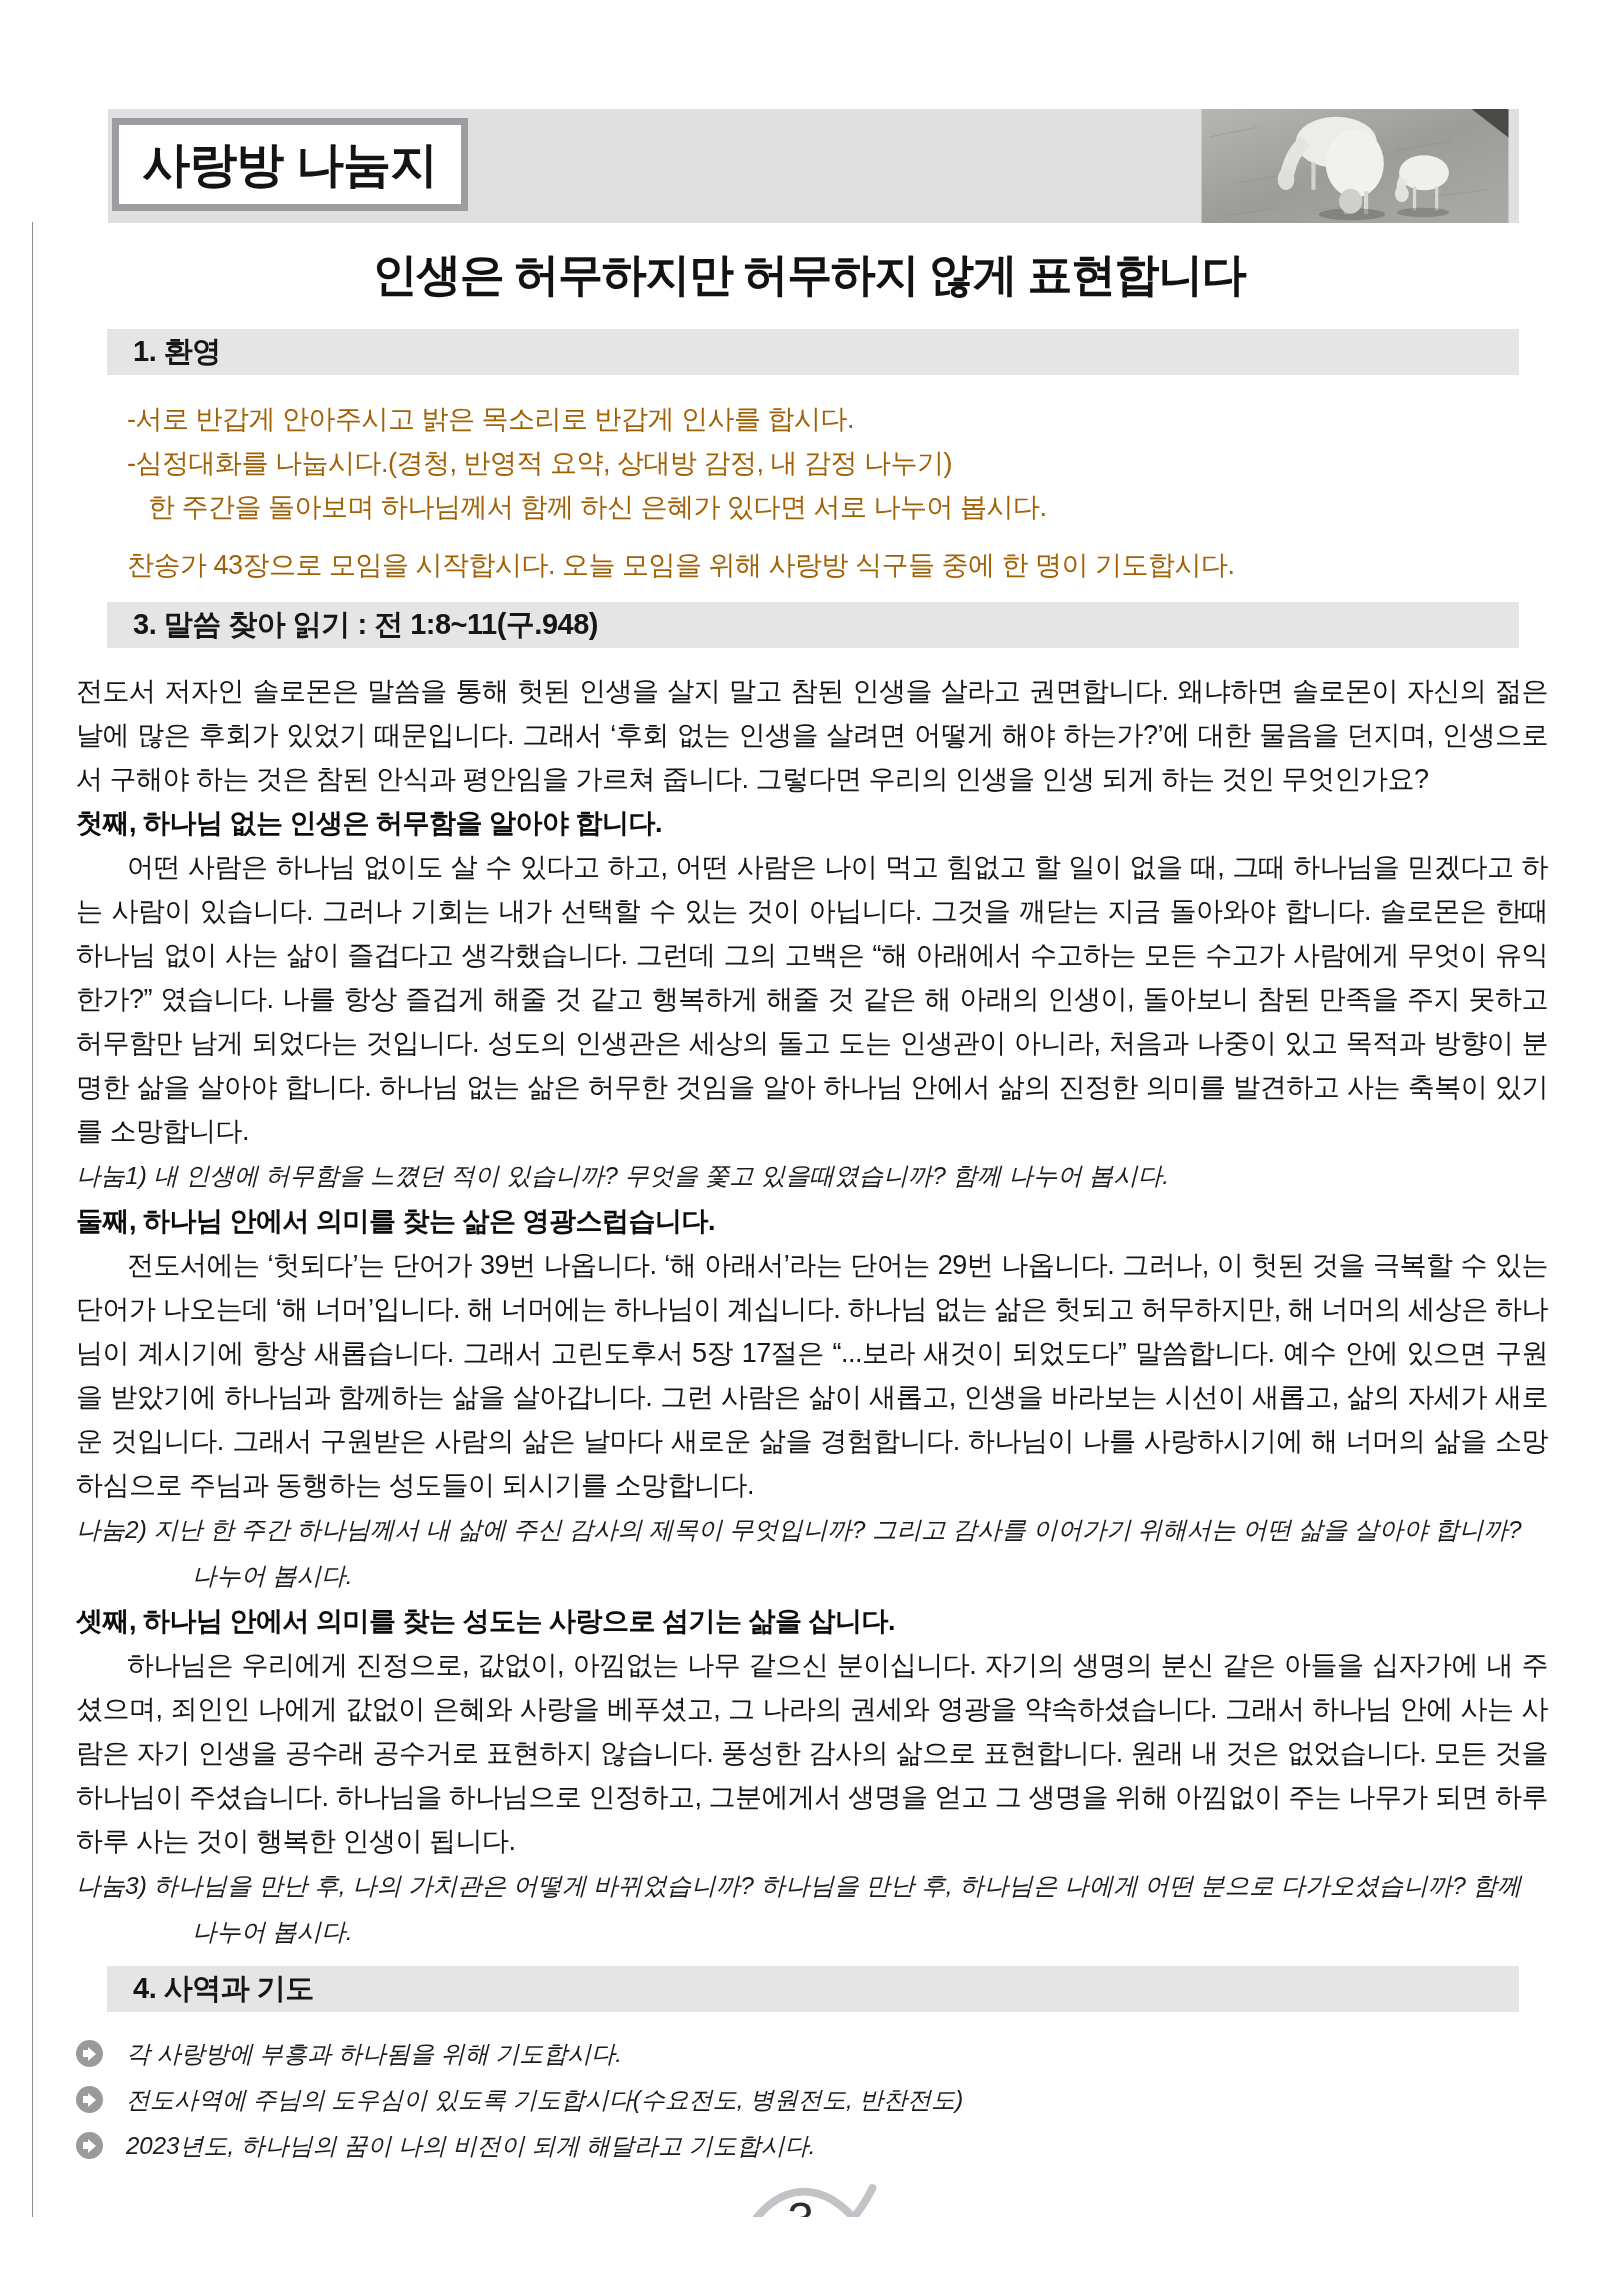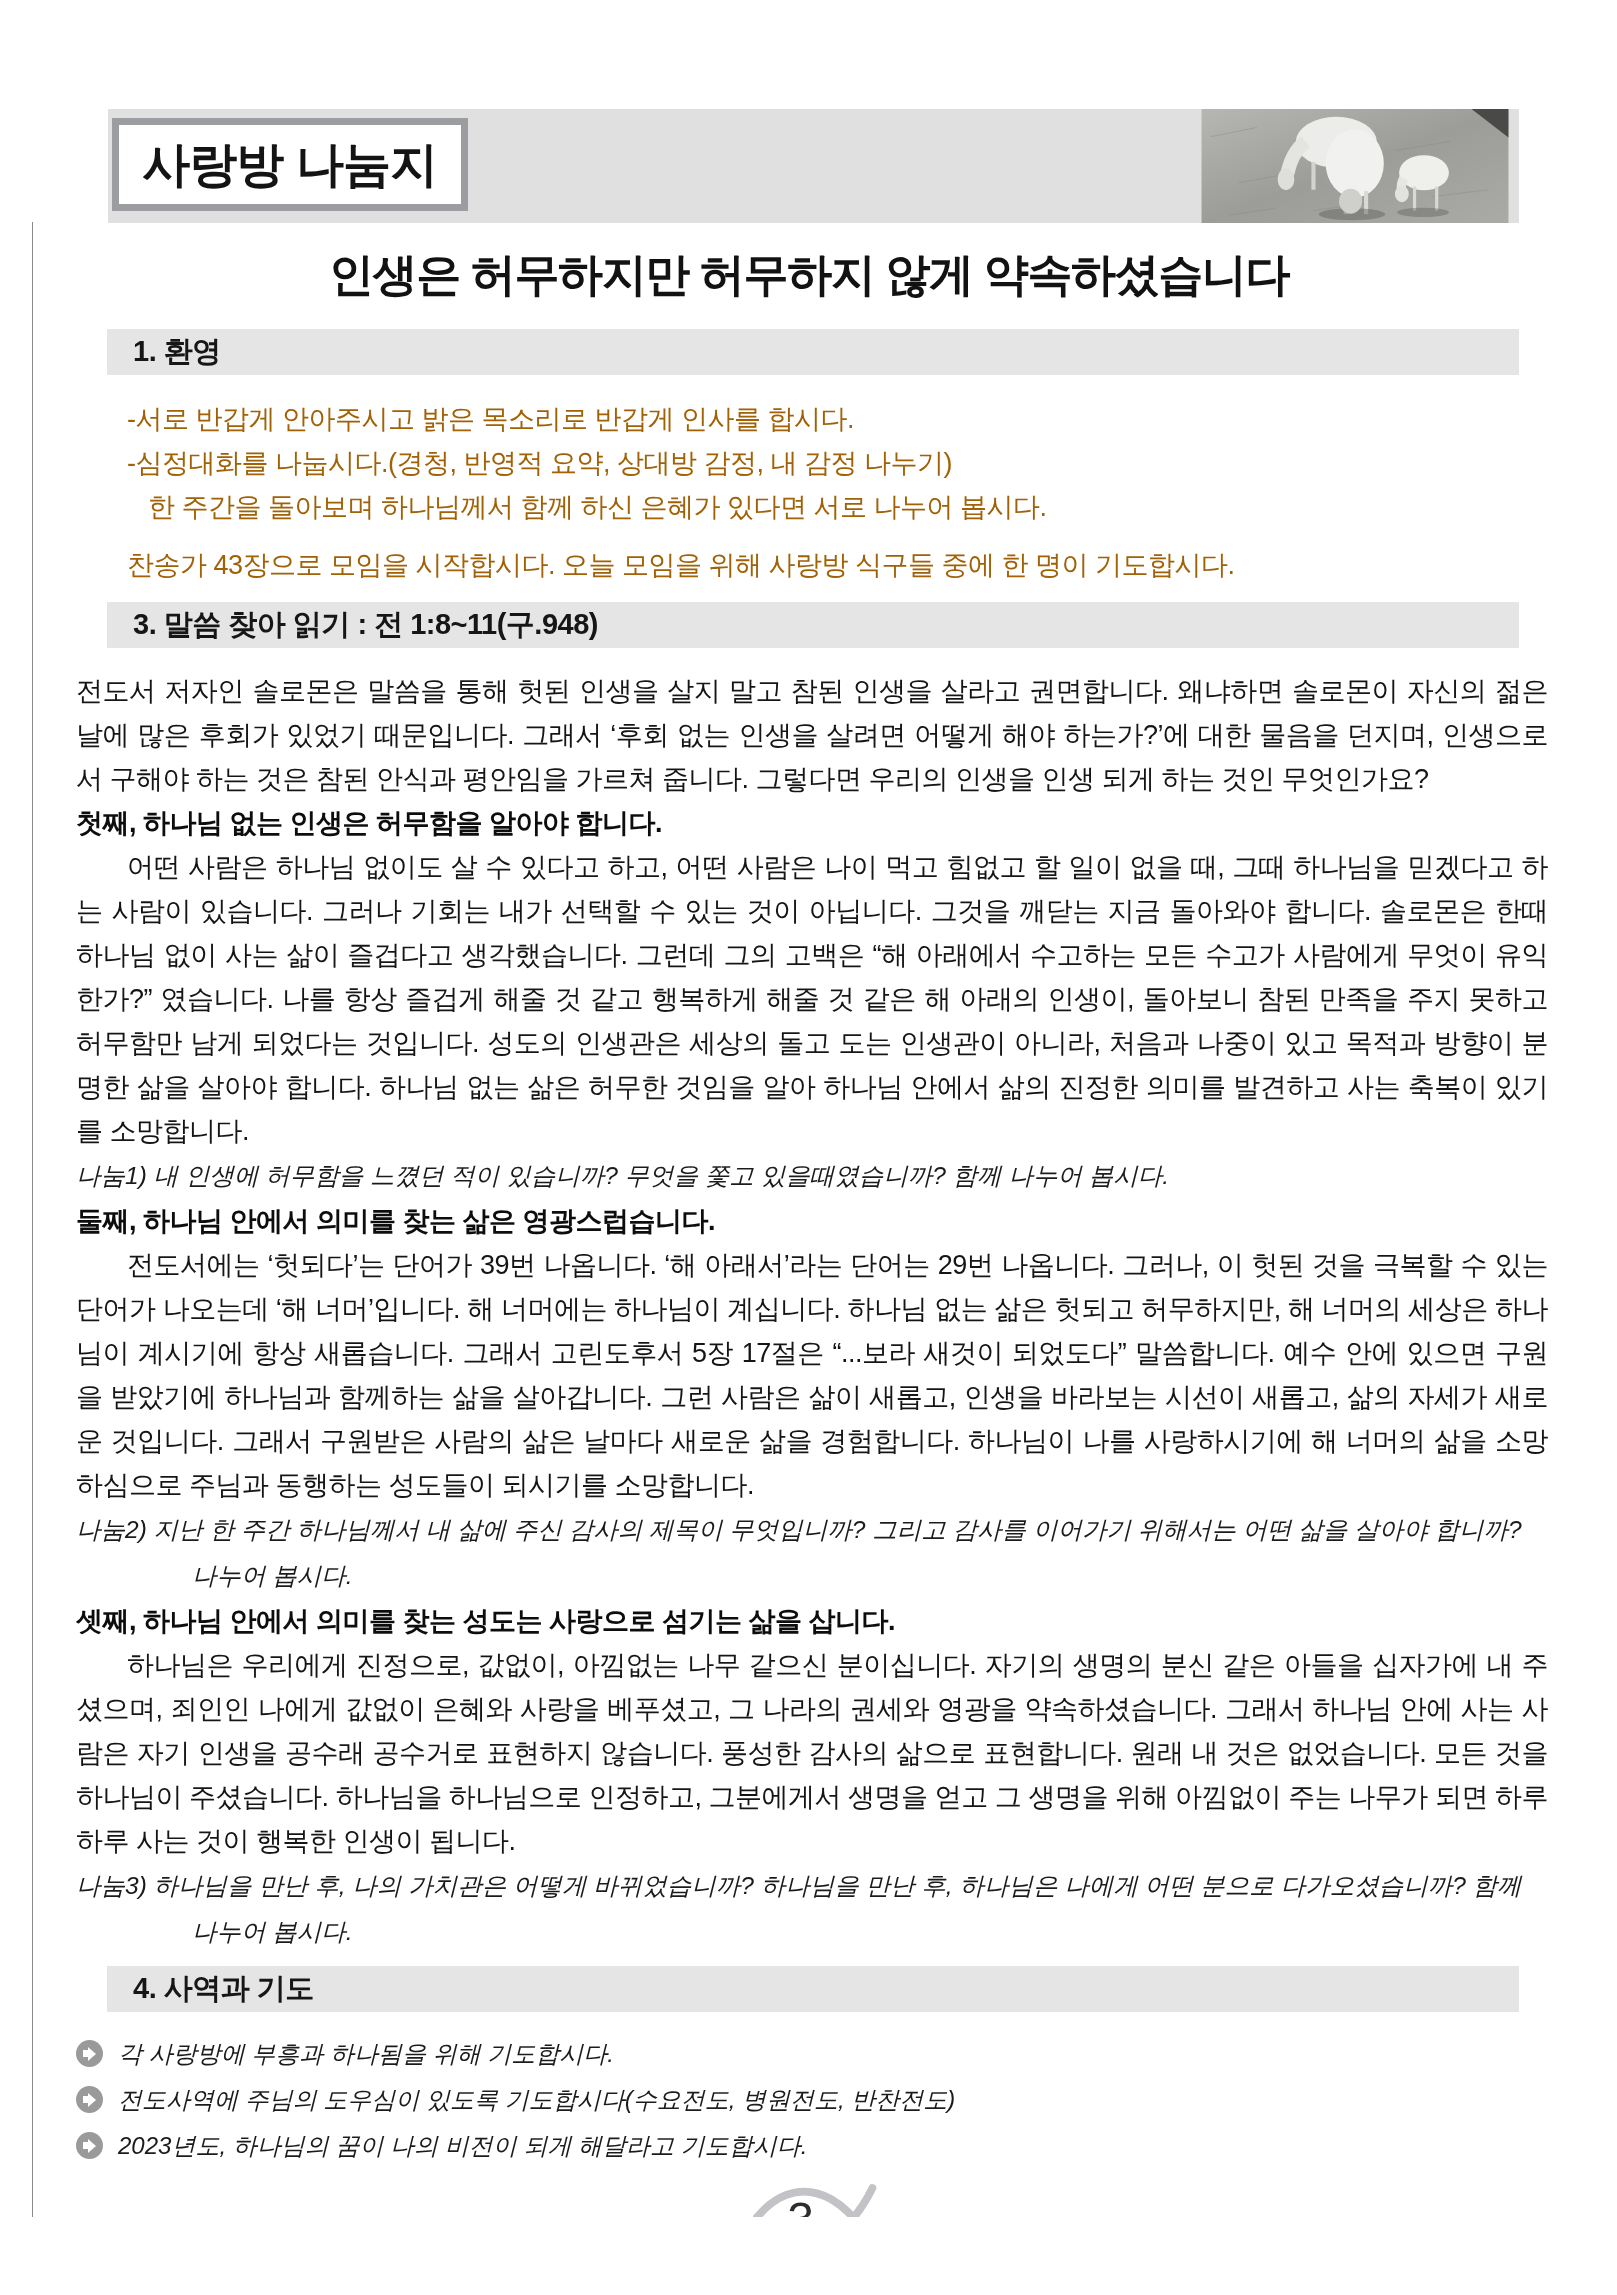--- a/index.html
+++ b/index.html
@@ -36,21 +36,21 @@
   .para{margin-top:21px;font-size:27px;line-height:44px;letter-spacing:-0.5px;
         text-align:justify;color:#151515;}
   .para.indent{text-indent:51px;margin-top:0;}
   .subhead{font-size:27px;line-height:44px;font-weight:bold;letter-spacing:-0.5px;color:#0d0d0d;}
 
   .handwrite{font-size:24.5px;line-height:46px;font-style:italic;color:#1b1b1b;letter-spacing:0px;}
   .handwrite .cont{display:block;padding-left:116px;}
 
   .bar4{margin-top:11.6px;text-align:right;}
   .bullets{margin-top:18.5px;}
-  .bullet-row{display:flex;align-items:center;height:46px;}
+  .bullet-row{display:flex;align-items:center;height:46px;gap:8px;}
   .bullet-icon{width:27px;height:27px;border-radius:50%;background:#9a9a9a;flex:0 0 27px;
                display:flex;align-items:center;justify-content:center;margin-right:15px;}
   .bullet-icon .stem{width:5.6px;height:7.4px;background:#fff;}
   .bullet-icon .tri{width:0;height:0;border-top:7px solid transparent;border-bottom:7px solid transparent;
                     border-left:8.3px solid #fff;}
   .bullet-text{font-size:24px;font-style:italic;color:#1b1b1b;}
 
   .footer-fish{position:absolute;left:753px;top:2177px;width:124px;height:88px;}
 </style>
 </head>
@@ -97,21 +97,21 @@
         <ellipse cx="482" cy="138" rx="54" ry="38" fill="#efefec"></ellipse>
         <path d="M438,150 Q430,165 434,178" stroke="#e6e6e3" stroke-width="20" fill="none"></path>
         <ellipse cx="434" cy="184" rx="15" ry="18" fill="#e2e2df"></ellipse>
         <rect x="458" y="168" width="7" height="52" fill="#d8d8d5"></rect>
         <rect x="506" y="168" width="7" height="52" fill="#d8d8d5"></rect>
         <ellipse cx="480" cy="224" rx="56" ry="10" fill="#5d5d59" opacity="0.4"></ellipse>
       </svg>
     </div>
   </div>
 
-  <div class="main-title">인생은 허무하지만 허무하지 않게 약속하셨습니다</div>
+  <div class="main-title">인생은 허무하지만 허무하지 않게 표현합니다</div>
 
   <div class="content">
 
     <div class="section-bar" style="margin-top:4.6px;">
       <span>1. 환영</span>
     </div>
     <div class="sec1-lines">
       <div class="line ml110">-서로 반갑게 안아주시고 밝은 목소리로 반갑게 인사를 합시다.</div>
       <div class="line ml110">-심정대화를 나눕시다.(경청, 반영적 요약, 상대방 감정, 내 감정 나누기)</div>
       <div class="line ml155">한 주간을 돌아보며 하나님께서 함께 하신 은혜가 있다면 서로 나누어 봅시다.</div>

